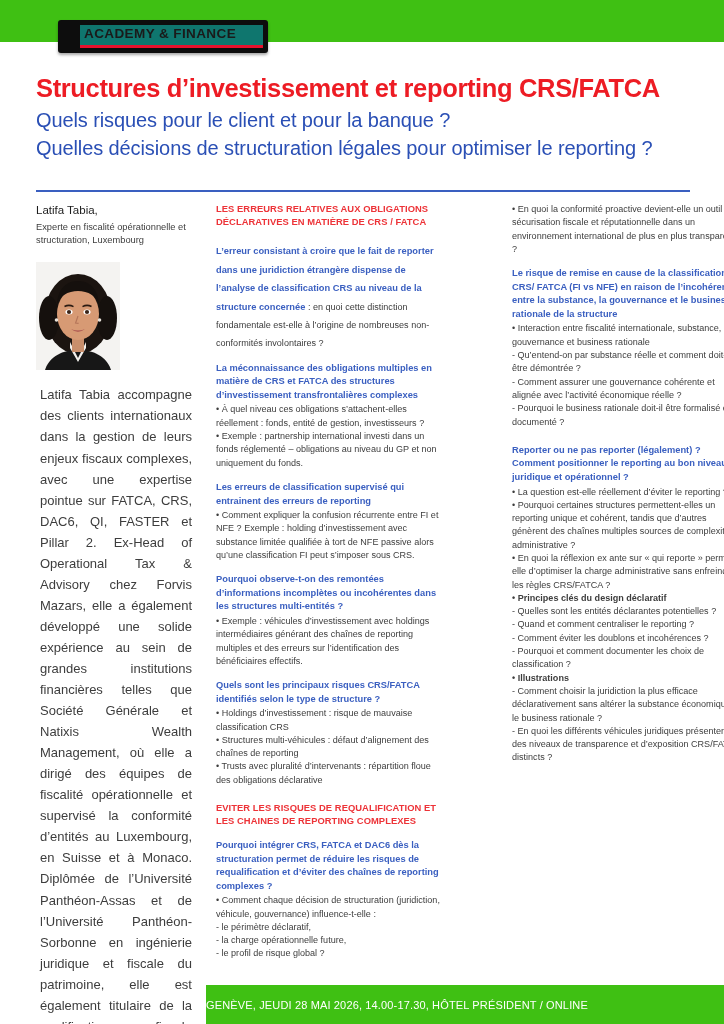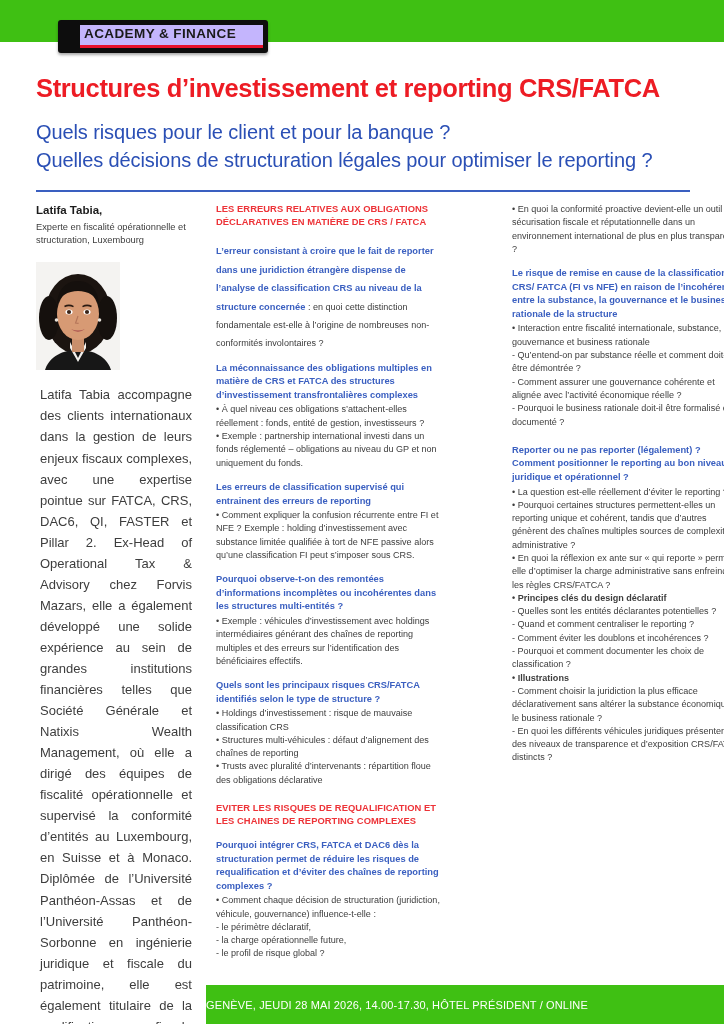--- a/index.html
+++ b/index.html
@@ -33,21 +33,21 @@
     background: #0d0d0d;
     border-radius: 3px;
     box-shadow: 0 2px 3px rgba(0,0,0,0.35);
   }
   .logo-inner {
     position: absolute;
     top: 5px;
     left: 22px;
     right: 5px;
     bottom: 5px;
-    background: #c4b5fd;
+    background: #0f766e;
     display: flex;
     align-items: flex-start;
     justify-content: center;
     flex-direction: column;
   }
   .logo-text {
     font-size: 13.5px;
     font-weight: bold;
     letter-spacing: 0.4px;
     color: #1a1a1a;
@@ -68,21 +68,21 @@
     top: 74px;
     left: 36px;
     width: 660px;
   }
   .main-title {
     font-size: 25.5px;
     font-weight: bold;
     color: #ed1c24;
     letter-spacing: -0.35px;
     line-height: 1.1;
-    margin: 0 0 16px 0;
+    margin: 0 0 4px 0;
     white-space: nowrap;
   }
   .subtitle-line {
     font-size: 20px;
     color: #2a4fb5;
     line-height: 1.42;
     letter-spacing: -0.1px;
     white-space: nowrap;
   }
   .head-rule {
@@ -106,21 +106,21 @@
     position: absolute;
     top: 0;
   }
   .col-left   { left: 0;     width: 160px; }
   .col-mid    { left: 180px; width: 228px; }
   .col-right  { left: 428px; width: 230px; margin-left: 48px; }
 
   
   .speaker-name {
     font-size: 11.5px;
-    font-weight: bold;
+    font-weight: normal;
     color: #1c1c1c;
     line-height: 1.35;
     margin: 0 0 2px 0;
   }
   .speaker-role {
     font-size: 9.3px;
     color: #3d3d3d;
     line-height: 1.5;
     margin: 0 0 14px 0;
   }

